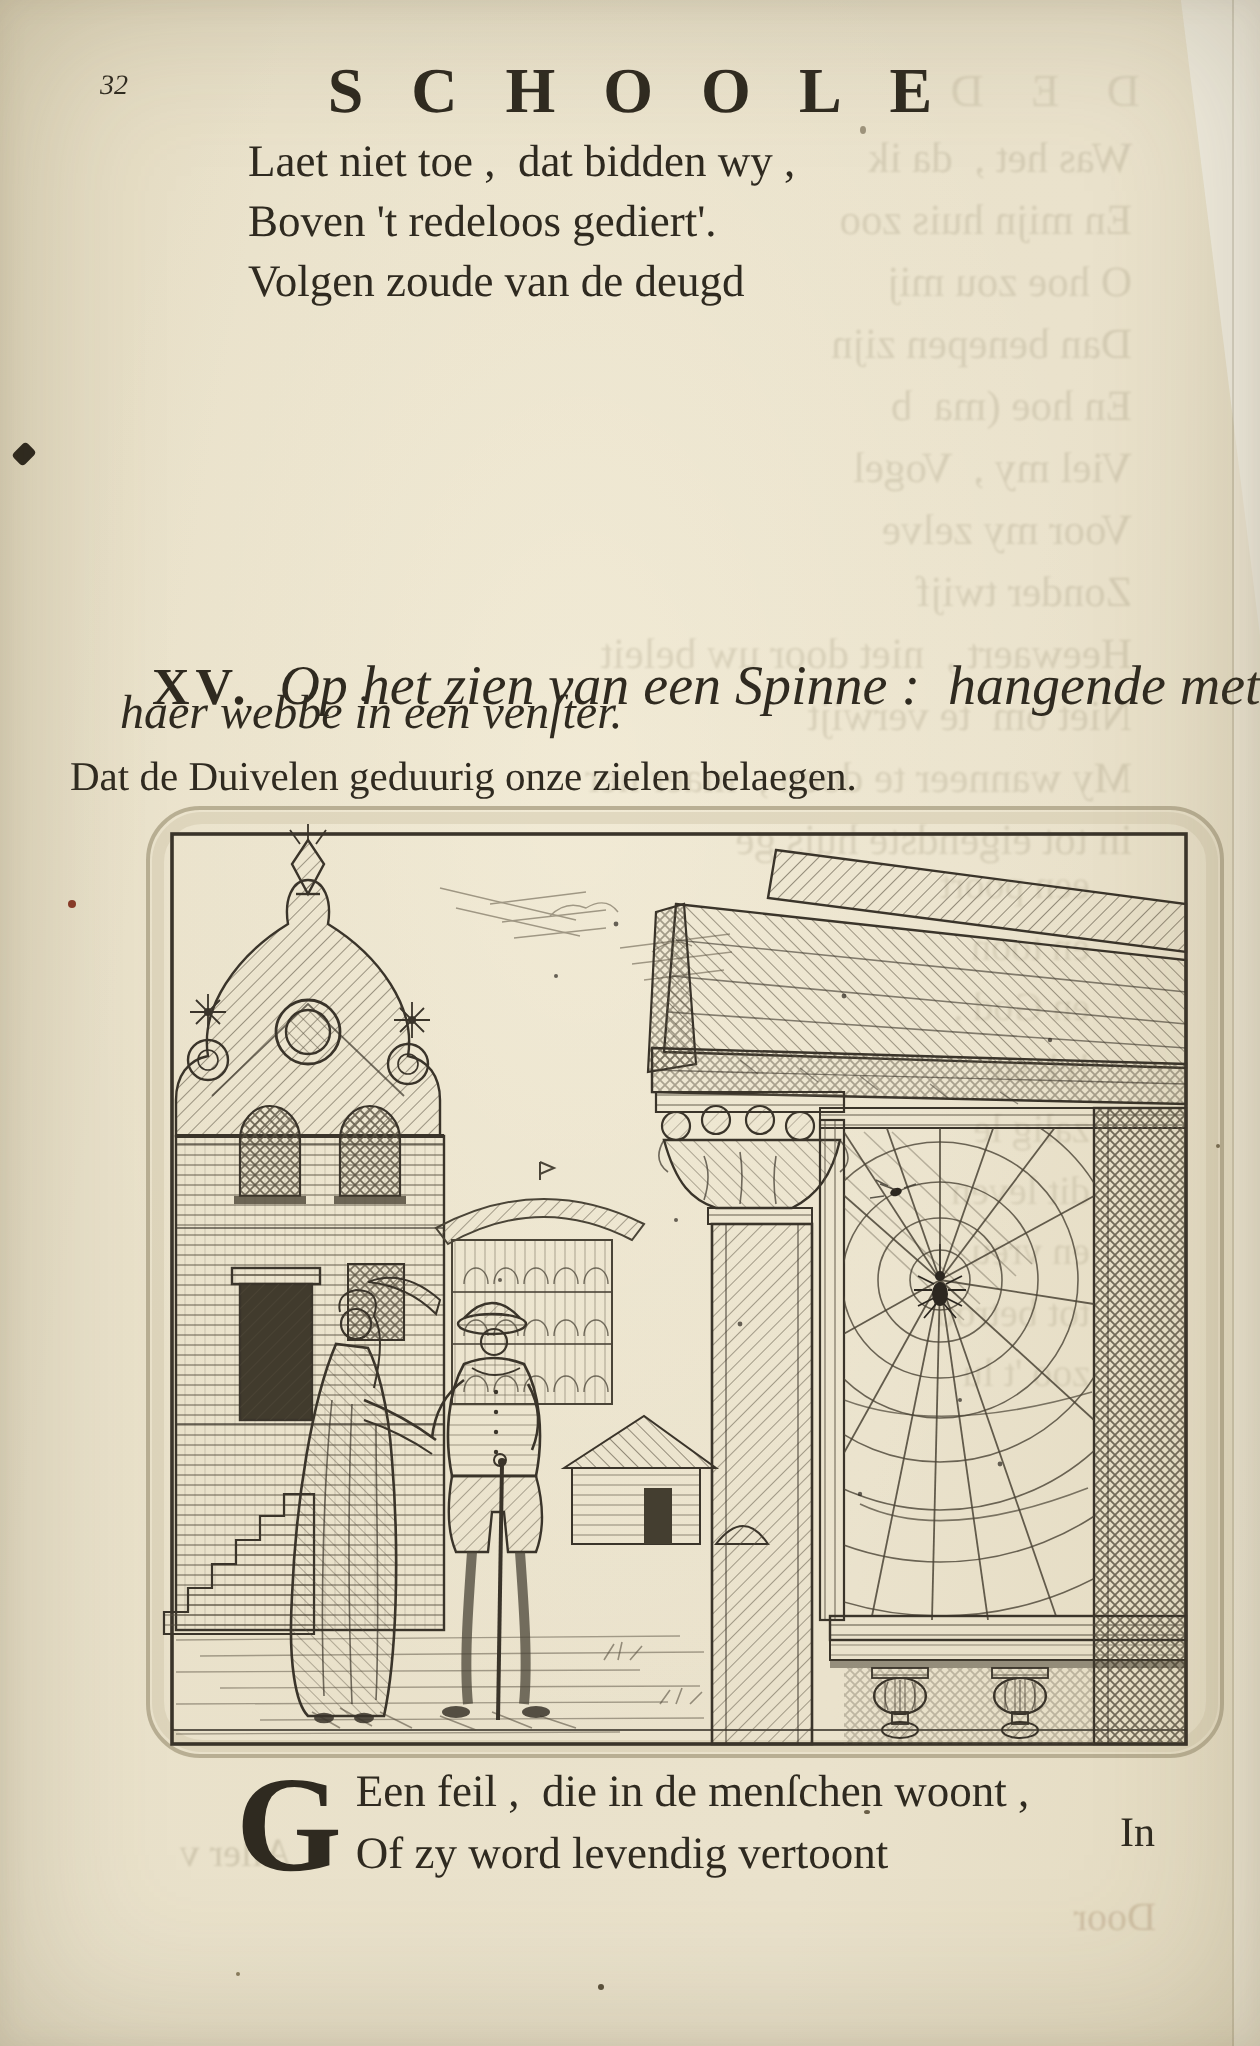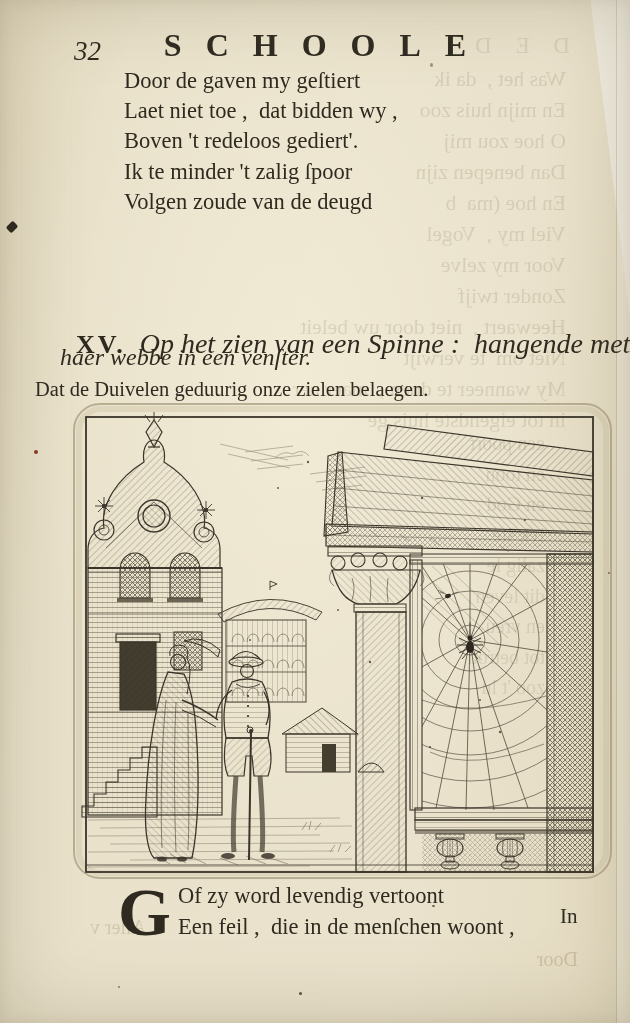--- a/index.html
+++ b/index.html
@@ -11,21 +11,21 @@
     font-family:"Liberation Serif","DejaVu Serif",serif;
     color:#2f2a20;
   }
   .vignette{position:absolute;inset:0;pointer-events:none;
     box-shadow:inset 0 0 80px rgba(104,92,62,.28), inset 0 0 14px rgba(104,92,62,.10);}
   .corner-light{position:absolute;top:0;right:0;width:46px;height:318px;
     background:#f2eee2;clip-path:polygon(14% 0,100% 0,100% 100%);opacity:.9;}
   .edge-line{position:absolute;top:0;bottom:0;right:13px;width:1px;background:rgba(110,98,70,.20);}
   .edge-strip{position:absolute;top:0;bottom:0;right:0;width:13px;background:rgba(246,242,230,.45);}
 
-  .pagenum{position:absolute;left:50px;top:36px;font-size:27px;font-style:italic;margin-left:24px;}
+  .pagenum{position:absolute;left:50px;top:36px;font-size:14px;font-style:italic;}
   .header{position:absolute;left:0;top:27px;width:100%;text-align:center;
     font-size:32px;font-weight:bold;letter-spacing:24px;padding-left:24px;box-sizing:border-box;}
 
   .poem{position:absolute;left:124px;top:66px;font-size:22.5px;line-height:30.2px;}
   .poem .line{white-space:pre;}
 
   .sec1{position:absolute;left:60px;top:310px;width:520px;white-space:pre;}
   .sec-num{font-size:26px;font-weight:bold;letter-spacing:3px;}
   .sec-title{font-size:28px;font-style:italic;margin-left:14px;}
   .sec2{position:absolute;left:60px;top:344px;width:510px;text-align:left;
@@ -89,24 +89,22 @@
       <div>tot betrou</div>
       <div>zoo 't lu</div>
     </div>
   <div class="bleed bleed-bl">Aller v</div>
   <div class="bleed bleed-br">Door</div>
 
   <div class="pagenum">32</div>
   <div class="header">SCHOOLE</div>
 
   <div class="poem">
-      <div class="line">Door de gaven my geſtiert</div>
       <div class="line">Laet niet toe ,  dat bidden wy ,</div>
       <div class="line">Boven 't redeloos gediert'.</div>
-      <div class="line">Ik te minder 't zalig ſpoor</div>
       <div class="line">Volgen zoude van de deugd</div>
     </div>
 
   <div class="sec1">
     <span class="sec-num">XV.</span><span class="sec-title">Op het zien van een Spinne :  hangende met</span>
   </div>
   <div class="sec2">haer webbe in een venſter.</div>
   <div class="motto">Dat de Duivelen geduurig onze zielen belaegen.</div>
 
   <div class="plate">
@@ -419,22 +417,22 @@
         <circle cx="455" cy="120" r="1.1"></circle>
           <circle cx="268" cy="210" r="1"></circle>
         <circle cx="410" cy="300" r="1"></circle>
           <circle cx="180" cy="240" r="1"></circle>
       </g>
     </svg>
   </div>
 
   <div class="caption">
     <span class="dropcap">G</span>
+    <div class="cl">Een feil ,  die in de menſchen woont ,</div>
     <div class="cl">Of zy word levendig vertoont</div>
-    <div class="cl">Een feil ,  die in de menſchen woont ,</div>
   </div>
 
   <div class="catchword">In</div>
 
   <span class="speck diamond" style="left:8px;top:222px;width:8px;height:10px;background:#2a251c;"></span>
   <span class="speck" style="left:34px;top:450px;width:4px;height:4px;background:#8a3a28;"></span>
   <span class="speck" style="left:299px;top:992px;width:3px;height:3px;background:#5a503c;"></span>
   <span class="speck" style="left:432px;top:905px;width:3px;height:2px;background:#6a5f48;"></span>
   <span class="speck" style="left:608px;top:572px;width:2px;height:2px;background:#7a6e52;"></span>
   <span class="speck" style="left:118px;top:986px;width:2px;height:2px;background:#8a7c5d;"></span>

